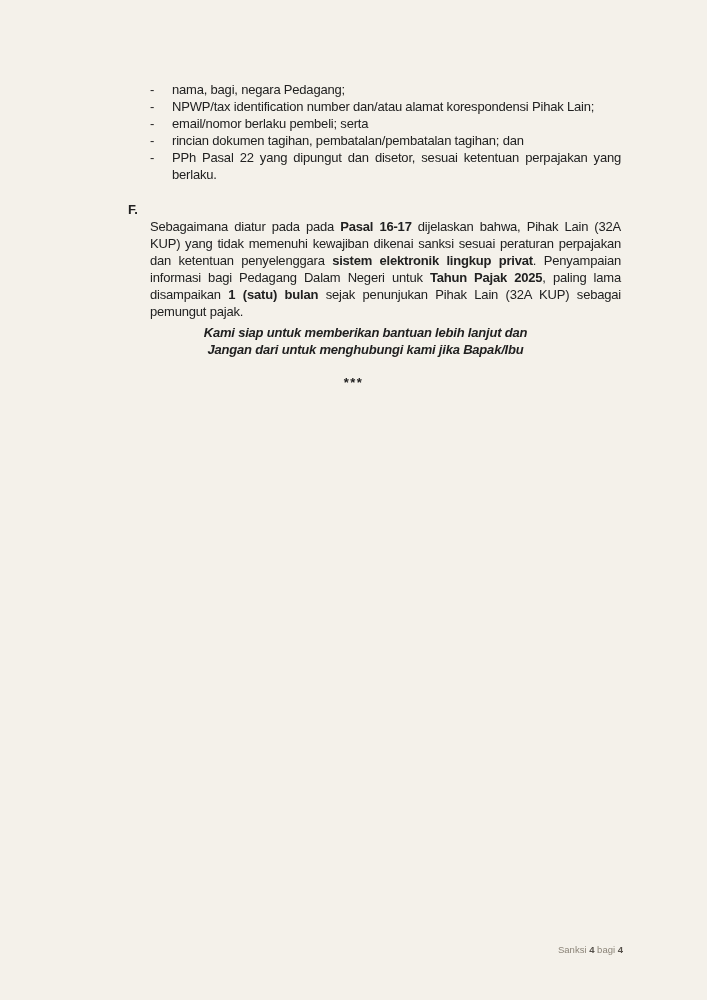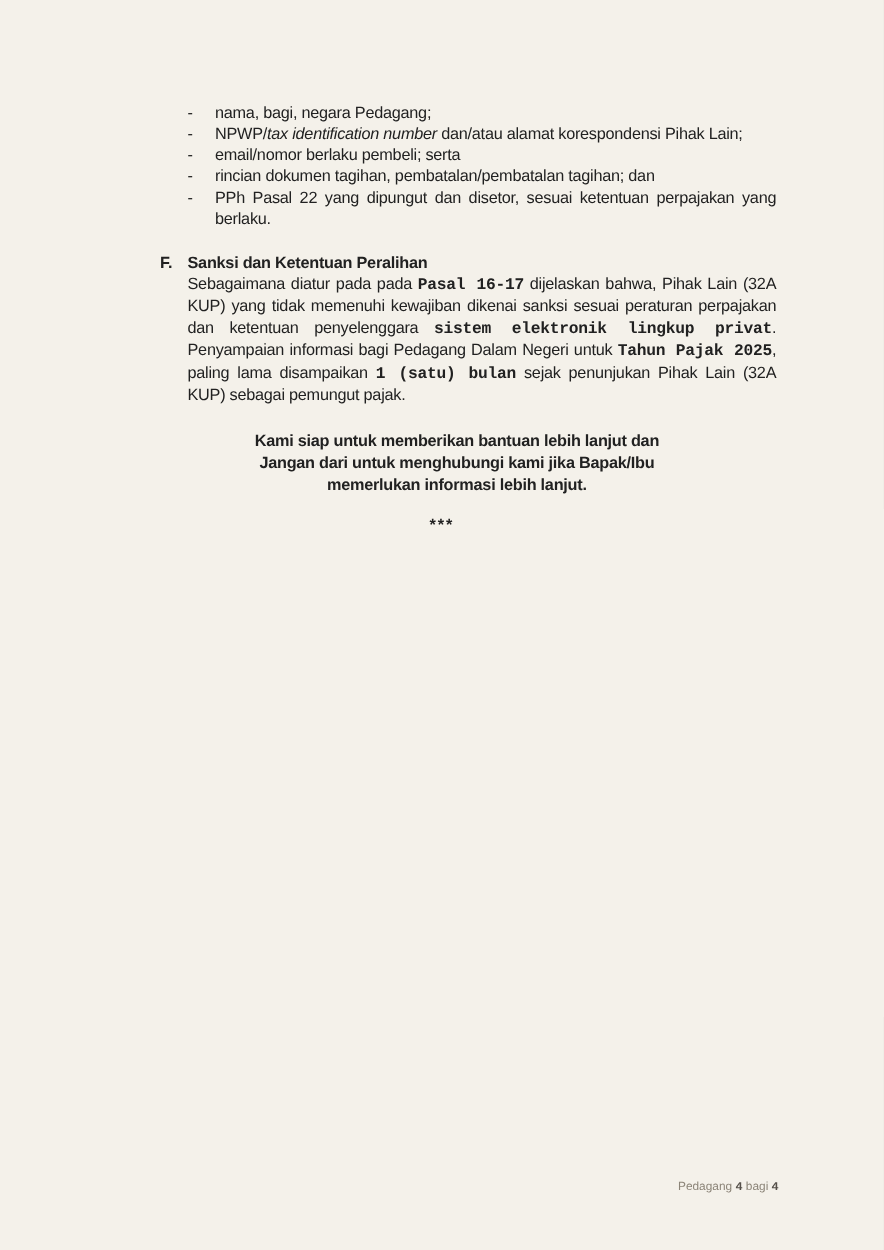--- a/index.html
+++ b/index.html
@@ -22,40 +22,41 @@
   .dash { flex:0 0 22px; width:22px; }
   .item-text { flex:1 1 auto; }
   .justify { text-align:justify; }
 
   .section { margin-top:18px; }
   .section-heading { display:flex; font-weight:700; }
   .sec-label { flex:0 0 22px; width:22px; }
   .sec-body { margin:0 0 0 22px; text-align:justify; }
 
   .closing {
-    margin:20px 0 0 -18px;
+    margin:4px 0 0 -18px;
     text-align:center;
     font-weight:700;
+    font-style:italic;
     line-height:17.3px;
   }
   .stars {
     margin:15px 0 0 -42px;
     text-align:center;
     font-weight:700;
     letter-spacing:1.5px;
   }
   .footer {
     position:absolute;
     top:941px; right:84px;
     font-size:9.5px;
     letter-spacing:0;
     color:#8b8478;
   }
-  .b { font-weight:700;font-family:Liberation Mono, monospace; }
-  .i { font-style:italic; }
+  .b { font-weight:700; }
+  .i { }
 </style>
 </head>
 <body>
 
 <div class="page">
   <div class="content">
 
     <ul class="dash-list">
       <li class="dash-item">
         <span class="dash">-</span>
@@ -75,29 +76,27 @@
       </li>
       <li class="dash-item">
         <span class="dash">-</span>
         <span class="item-text justify"><span>PPh Pasal 22 yang dipungut dan disetor, sesuai ketentuan perpajakan yang berlaku.</span></span>
       </li>
     </ul>
 
     <div class="section">
       <div class="section-heading">
         <span class="sec-label">F.</span>
-        <span class="sec-title">Sanksi dan Ketentuan Peralihan</span>
       </div>
       <p class="sec-body"><span>Sebagaimana diatur pada pada </span><span class="b">Pasal 16-17</span><span> dijelaskan bahwa, Pihak Lain (32A KUP) yang tidak memenuhi kewajiban dikenai sanksi sesuai peraturan perpajakan dan ketentuan penyelenggara </span><span class="b">sistem elektronik lingkup privat</span><span>. Penyampaian informasi bagi Pedagang Dalam Negeri untuk </span><span class="b">Tahun Pajak 2025</span><span>, paling lama disampaikan </span><span class="b">1 (satu) bulan</span><span> sejak penunjukan Pihak Lain (32A KUP) sebagai pemungut pajak.</span></p>
     </div>
 
     <div class="closing">
       <div class="closing-line">Kami siap untuk memberikan bantuan lebih lanjut dan</div>
       <div class="closing-line">Jangan dari untuk menghubungi kami jika Bapak/Ibu</div>
-      <div class="closing-line">memerlukan informasi lebih lanjut.</div>
     </div>
 
     <div class="stars">***</div>
 
   </div>
 
-  <div class="footer"><span>Pedagang </span><span class="b" style="color: rgb(85, 80, 74);">4</span><span> bagi </span><span class="b" style="color: rgb(85, 80, 74);">4</span></div>
+  <div class="footer"><span>Sanksi </span><span class="b" style="color: rgb(85, 80, 74);">4</span><span> bagi </span><span class="b" style="color: rgb(85, 80, 74);">4</span></div>
 </div>
 
 </body></html>

